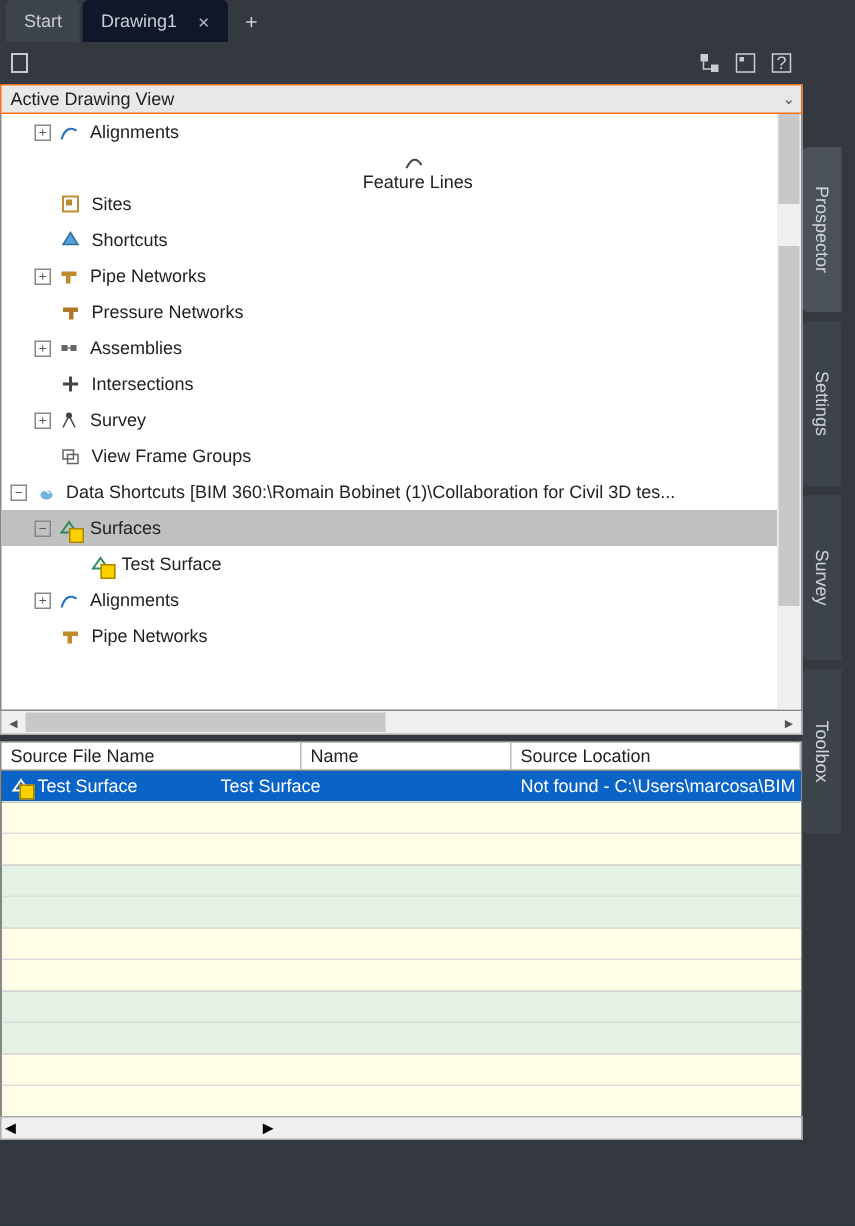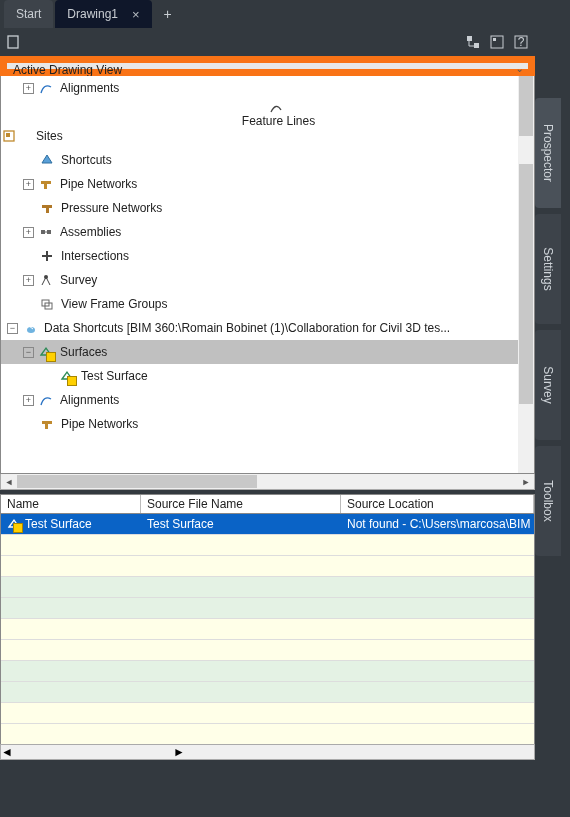--- a/index.html
+++ b/index.html
@@ -14,21 +14,21 @@
 .container { display: flex; height: calc(100% - 28px); }
 .main { width: 535px; display: flex; flex-direction: column; background: #33393f; }
 .sidetabs { width: 35px; background: #33393f; display: flex; flex-direction: column; gap: 6px; padding-top: 70px; }
 
 .titlebar { height: 22px; display: flex; align-items: center; color: #d8dde2; padding: 0 8px; background: #33393f; }
 .toolbar { height: 28px; display: flex; align-items: center; padding: 0 6px; background: #33393f; }
 .toolbar-left, .toolbar-right { display: flex; align-items: center; gap: 8px; }
 .toolbar-right { margin-left: auto; }
 .tool-icon { width: 16px; height: 16px; display: flex; align-items: center; justify-content: center; color: #d8dde2; cursor: pointer; }
 
-.viewbar { height: 20px; background: #e8e8e8; border: 7px solid #f97316; display: flex; align-items: flex-start; padding: 0 6px; color: #222; position: relative; }
+.viewbar { height: 20px; background: #e8e8e8; border: 1px solid #f97316; display: flex; align-items: center; padding: 0 6px; color: #222; position: relative; }
 .viewbar .dropdown { position: absolute; right: 4px; font-size: 10px; color: #555; }
 
 .tree-area { background: #fff; flex: 0 0 398px; position: relative; border: 1px solid #888; border-top: none; overflow: hidden; }
 .tree-scroll-v { position: absolute; right: 0; top: 0; bottom: 0; width: 16px; background: #f0f0f0; }
 .tree-scroll-v .thumb-v { position: absolute; right: 1px; left: 1px; top: 0; height: 60px; background: #c8c8c8; }
 .tree-scroll-v .thumb-v2 { position: absolute; right: 1px; left: 1px; top: 88px; height: 240px; background: #c8c8c8; }
 .tree-content { position: absolute; left: 0; right: 16px; top: 0; bottom: 0; overflow: hidden; }
 
 .tree-hscroll { height: 16px; background: #f0f0f0; border: 1px solid #aaa; border-top: none; display: flex; align-items: center; position: relative; }
 .tree-hscroll .arrow-l, .tree-hscroll .arrow-r { width: 16px; text-align: center; font-size: 9px; color: #555; cursor: pointer;}
@@ -132,21 +132,21 @@
         <span class="label">Alignments</span>
       </div>
       <div class="row" style="padding-left:38px;flex-direction:column;">
         <span class="icon-box">
               <svg width="14" height="14">
                 <path d="M2 12 Q7 2 12 10" stroke="#444" fill="none" stroke-width="1.3"></path>
               </svg>
             </span>
         <span class="label">Feature Lines</span>
       </div>
-      <div class="row" style="gap:13px;">
+      <div class="row" style="padding-left:38px;">
         <span class="icon-box">
               <svg width="14" height="14">
                 <rect x="2" y="2" width="10" height="10" fill="none" stroke="#c08a2e" stroke-width="1.3"></rect>
                 <rect x="4" y="4" width="4" height="4" fill="#c08a2e"></rect>
               </svg>
             </span>
         <span class="label">Sites</span>
       </div>
       <div class="row" style="padding-left:38px;">
         <span class="icon-box">
@@ -269,25 +269,25 @@
   <div class="tree-hscroll">
     <div class="arrow-l">◄</div>
     <div class="track">
           <div class="thumb"></div>
         </div>
     <div class="arrow-r">►</div>
   </div>
 
   <div class="grid-wrap">
     <div class="grid-header">
+      <div class="hcell col-src">
+            <span>Source File Name</span>
+          </div>
       <div class="hcell col-name">
             <span>Name</span>
-          </div>
-      <div class="hcell col-src">
-            <span>Source File Name</span>
           </div>
       <div class="hcell col-loc">
             <span>Source Location</span>
           </div>
     </div>
     <div class="grid-body">
       <div class="grid-row sel">
         <div class="gcell col-name">
           <span class="icon-box warn-badge" style="margin-right:4px;">
                 <svg width="14" height="14">

